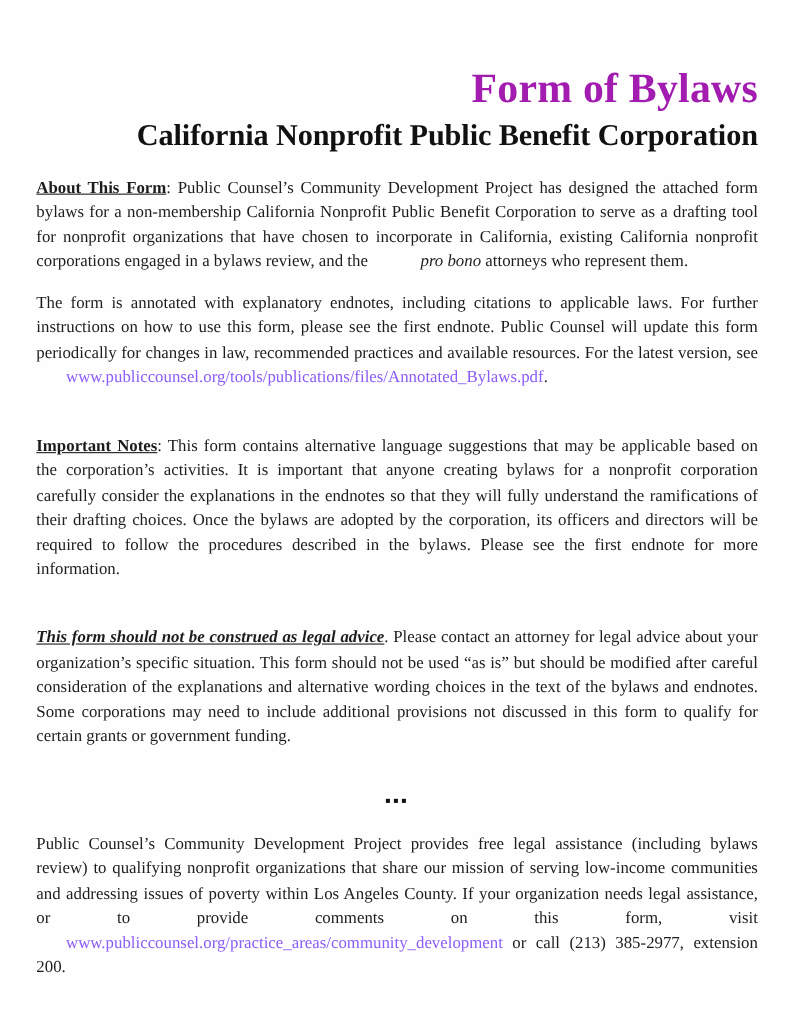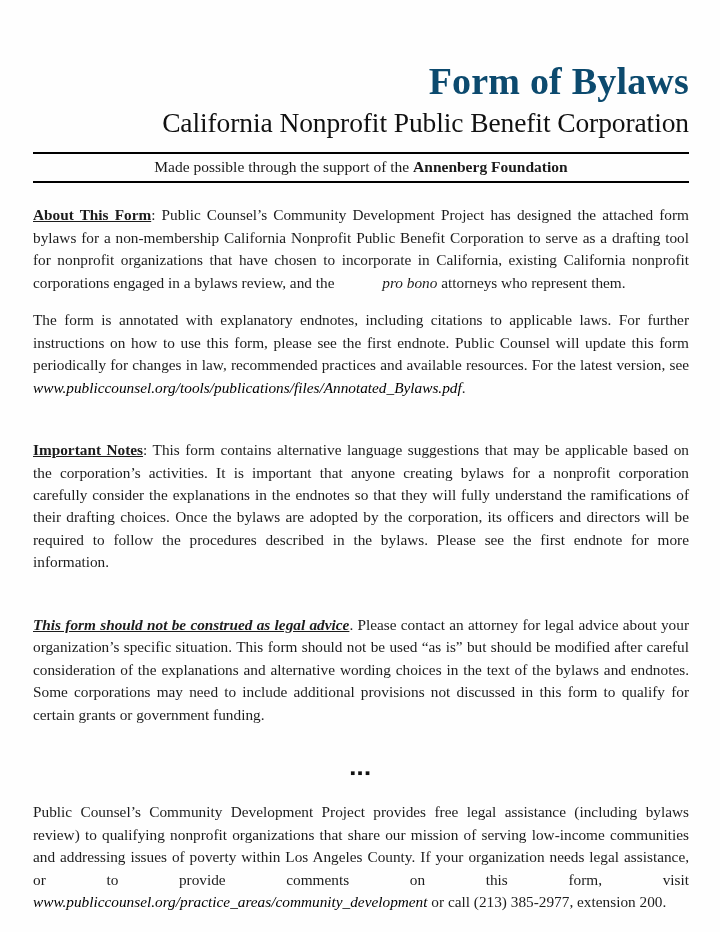--- a/index.html
+++ b/index.html
@@ -32,26 +32,26 @@
   
   .masthead {
     padding-top: 62px;
   }
   .title-main {
     text-align: right;
     font-size: 38px;
     font-weight: bold;
     letter-spacing: 0.2px;
     line-height: 1.05;
-    color: #0c4a6e;
+    color: #a21caf;
   }
   .title-sub {
     text-align: right;
     font-size: 27.5px;
-    font-weight: normal;
+    font-weight: bold;
     letter-spacing: -0.1px;
     line-height: 1.12;
     margin-top: 6px;
     color: #111;
   }
 
   .rule-block {
     margin-top: 13px;
   }
   .rule {
@@ -89,22 +89,22 @@
     text-decoration: underline;
   }
   .lead-bold-italic {
     font-weight: bold;
     font-style: italic;
     text-decoration: underline;
   }
   .u { }
   .i { font-style: italic; margin-left: 44px; }
   .link {
-    color: #000000;
-    font-style: italic;
+    color: #8b5cf6;
+    margin-left: 27px;
   }
 
   .dots-sep {
     text-align: center;
     font-size: 15px;
     letter-spacing: 2px;
     line-height: 1;
     margin: 4px 0 20px 0;
     color: #111;
     font-weight: bold;
@@ -114,25 +114,20 @@
 <body>
 
 <div class="page">
   <div class="content">
 
     <div class="masthead">
       <div class="title-main">Form of Bylaws</div>
       <div class="title-sub">California Nonprofit Public Benefit Corporation</div>
     </div>
 
-    <div class="rule-block">
-      <div class="rule"></div>
-      <div class="support-line"><span>Made possible through the support of the </span><b>Annenberg Foundation</b></div>
-      <div class="rule"></div>
-    </div>
 
     <div class="body-text">
 
       <p class="para"><span class="lead-bold-underline">About This Form</span><span>: </span><span>Public Counsel’s Community Development Project has designed the attached form bylaws for a non-membership California Nonprofit Public Benefit Corporation to serve as a drafting tool for nonprofit organizations that have chosen to incorporate in California, existing California nonprofit corporations engaged in a bylaws review, and the </span><span class="i">pro bono</span><span> attorneys who represent them.</span></p>
 
       <p class="para"><span>The form is annotated with explanatory endnotes, including citations to applicable laws. For further instructions on how to use this form, please see the first endnote. Public Counsel will </span><span class="u">update</span><span> this form periodically for changes in law, recommended practices and available resources. For the latest version, see </span><span class="link">www.publiccounsel.org/tools/publications/files/Annotated_Bylaws.pdf</span><span>.</span></p>
 
       <p class="para gap-large"><span class="lead-bold-underline">Important Notes</span><span>: </span><span>This form contains alternative language suggestions that may be applicable based on the corporation’s activities. It is important that anyone creating bylaws for a nonprofit corporation carefully consider the explanations in the endnotes so that they will fully understand the ramifications of their drafting choices. Once the bylaws are adopted by the corporation, its officers and directors will be required to follow the procedures described in the bylaws. Please see the first endnote for more information.</span></p>
 
       <p class="para gap-large"><span class="lead-bold-italic">This form should not be construed as legal advice</span><span>. Please contact an attorney for legal advice about your organization’s specific situation. This form should not be used “as is” but should be modified after careful consideration of the explanations and alternative wording choices in the text of the bylaws and endnotes. Some corporations may need to include additional provisions not discussed in this form to qualify for certain grants or government funding.</span></p>

